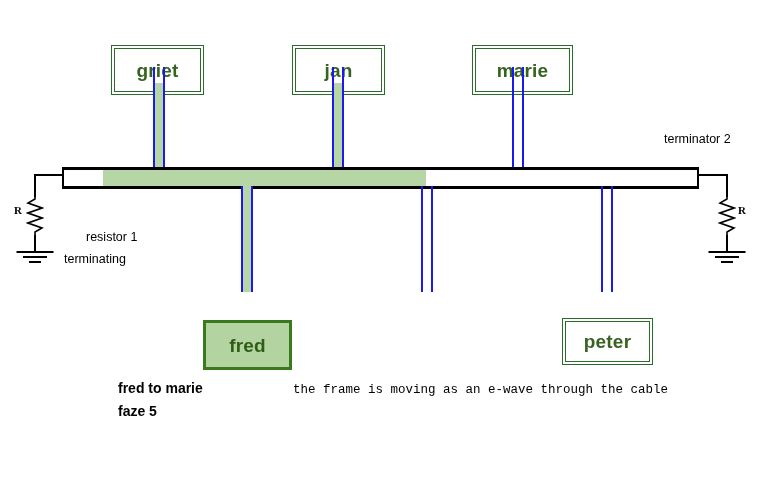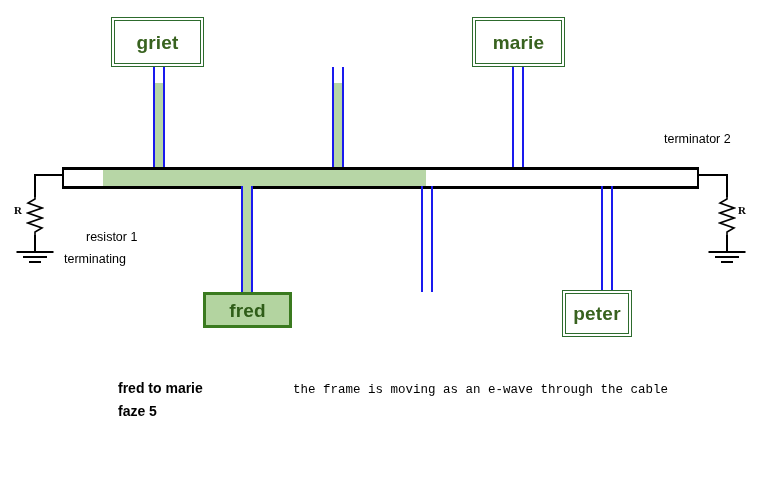--- a/index.html
+++ b/index.html
@@ -16,20 +16,21 @@
     overflow: hidden;
   }
 
   
   .node {
     position: absolute;
     box-sizing: border-box;
     border: 1px solid #2d6b2d;
     background: #ffffff;
     padding: 2px;
+    margin-top: 28px;
   }
   .node-inner {
     box-sizing: border-box;
     width: 100%;
     height: 100%;
     border: 1px solid #2d6b2d;
     display: flex;
     align-items: center;
     justify-content: center;
     background: #ffffff;
@@ -135,22 +136,27 @@
 <body>
 
 <div id="canvas">
 
   <div class="node" style="left:111px; top:17px; width:93px; height:50px;">
     <div class="node-inner">
       <span class="node-label">griet</span>
     </div>
   </div>
 
-
-  <div class="node" style="left:472px; top:17px; width:93px; height:50px;">
+  <div class="node" style="left:292px; top:17px; width:93px; height:50px;">
+    <div class="node-inner">
+      <span class="node-label">jan</span>
+    </div>
+  </div>
+
+  <div class="node" style="left:472px; top:17px; width:101px; height:50px;">
     <div class="node-inner">
       <span class="node-label">marie</span>
     </div>
   </div>
 
   <div class="drop" style="left:153px; top:67px; width:12px; height:104px;">
     <div class="wire left"></div>
     <div class="wire right"></div>
     <div class="wave" style="top:16px; bottom:0;"></div>
   </div>
@@ -179,28 +185,28 @@
   <div class="drop" style="left:421px; top:186px; width:12px; height:106px;">
     <div class="wire left"></div>
     <div class="wire right"></div>
   </div>
 
   <div class="drop" style="left:601px; top:186px; width:12px; height:106px;">
     <div class="wire left"></div>
     <div class="wire right"></div>
   </div>
 
-  <div class="node active" style="left:203px; top:292px; width:89px; height:36px;">
+  <div class="node active" style="left:203px; top:292px; width:89px; height:50px;">
     <div class="node-inner">
       <span class="node-label">fred</span>
     </div>
   </div>
 
 
-  <div class="node" style="left:562px; top:290px; width:70px; height:47px;">
+  <div class="node" style="left:562px; top:290px; width:91px; height:47px;">
     <div class="node-inner">
       <span class="node-label">peter</span>
     </div>
   </div>
 
   <div class="term-seg term-h" style="left:34px; top:174px; width:29px;"></div>
 
   <div class="term-seg term-v" style="left:34px; top:174px; height:23px;"></div>
 
   <div class="resistor" style="left:26px; top:196px; width:18px; height:40px;">

